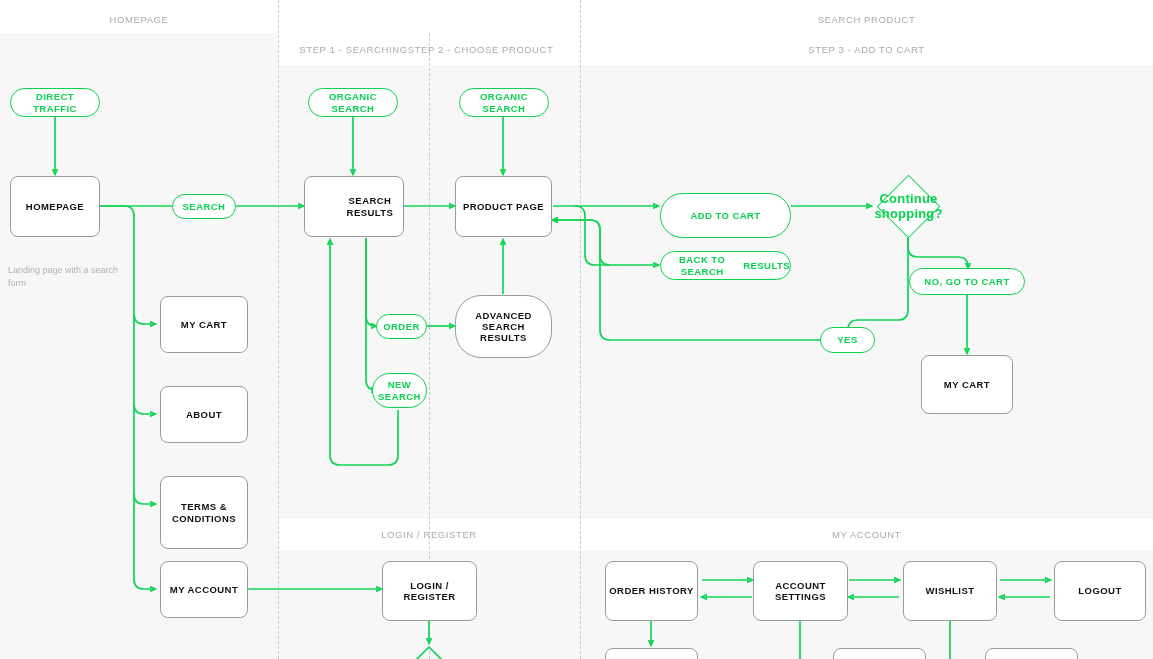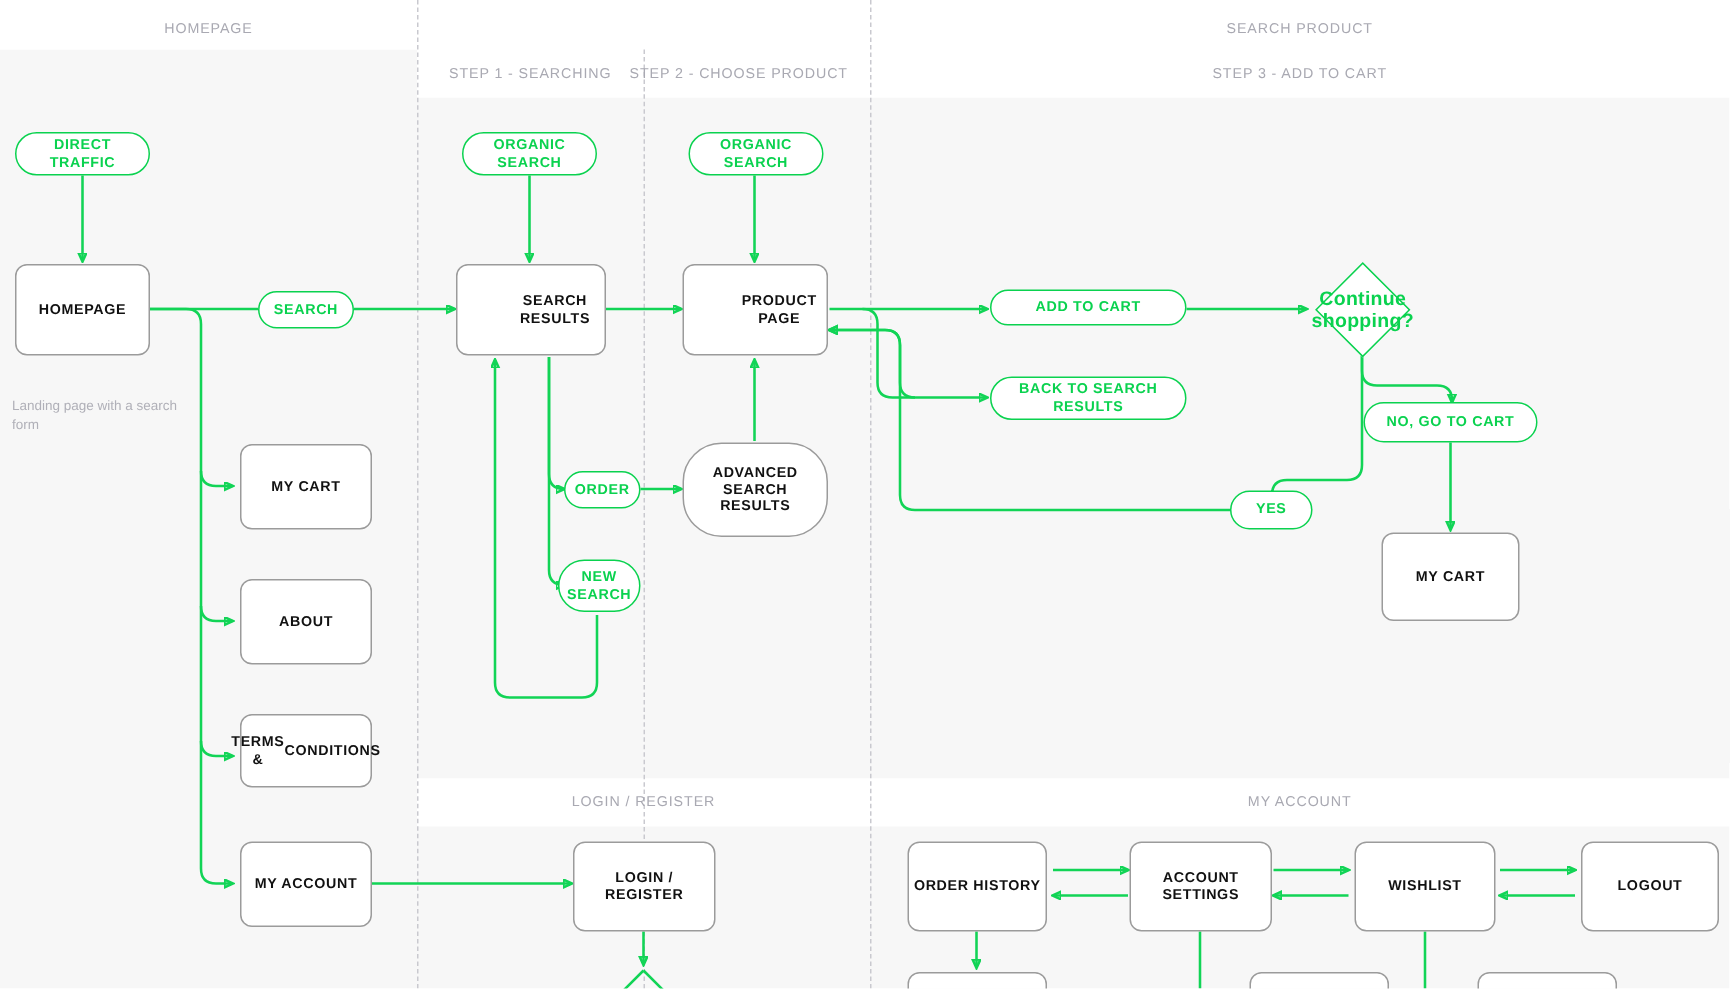--- a/index.html
+++ b/index.html
@@ -104,21 +104,21 @@
   <div class="band tint" style="left:580px;top:551px;width:573px;height:108px;"></div>
 
   <div class="vdiv" style="left:278px;top:0;height:659px;"></div>
   <div class="vdiv" style="left:429px;top:33px;height:626px;"></div>
   <div class="vdiv" style="left:580px;top:0;height:659px;"></div>
 
   <div class="lane-title" style="left:0;top:14px;width:278px;">HOMEPAGE</div>
   <div class="lane-title" style="left:580px;top:14px;width:573px;">SEARCH PRODUCT</div>
 
   <div class="lane-title" style="left:278px;top:44px;width:151px;">STEP 1 - SEARCHING</div>
-  <div class="lane-title" style="left:417px;top:44px;width:151px;">STEP 2 - CHOOSE PRODUCT</div>
+  <div class="lane-title" style="left:405px;top:44px;width:151px;">STEP 2 - CHOOSE PRODUCT</div>
   <div class="lane-title" style="left:580px;top:44px;width:573px;">STEP 3 - ADD TO CART</div>
 
   <div class="lane-title" style="left:278px;top:529px;width:302px;">LOGIN / REGISTER</div>
   <div class="lane-title" style="left:580px;top:529px;width:573px;">MY ACCOUNT</div>
 
   <svg class="links" viewBox="0 0 1153 659">
     <defs>
       <marker id="ah" markerWidth="7" markerHeight="7" refX="5.4" refY="3" orient="auto" markerUnits="userSpaceOnUse">
         <path d="M0,0.4 L5.8,3 L0,5.6 z" fill="#12d456" stroke="none"></path>
       </marker>
@@ -198,21 +198,21 @@
   <div class="node pill" style="left:172px;top:194px;width:64px;height:25px;">
     <span>SEARCH</span>
   </div>
 
   <div class="node rect" style="left:160px;top:296px;width:88px;height:57px;">
     <span>MY CART</span>
   </div>
   <div class="node rect" style="left:160px;top:386px;width:88px;height:57px;">
     <span>ABOUT</span>
   </div>
-  <div class="node rect" style="left:160px;top:476px;width:88px;height:49px;flex-direction:row;">
+  <div class="node rect" style="left:160px;top:476px;width:88px;height:73px;flex-direction:column;">
     <span>TERMS &amp;</span>
     <span>CONDITIONS</span>
   </div>
   <div class="node rect" style="left:160px;top:561px;width:88px;height:57px;">
     <span>MY ACCOUNT</span>
   </div>
 
   <div class="node pill" style="left:308px;top:88px;width:90px;height:29px;flex-direction:column;">
     <span>ORGANIC</span>
     <span>SEARCH</span>
@@ -229,34 +229,34 @@
   <div class="node pill" style="left:372px;top:373px;width:55px;height:35px;flex-direction:column;">
     <span>NEW</span>
     <span>SEARCH</span>
   </div>
 
   <div class="node pill" style="left:459px;top:88px;width:90px;height:29px;flex-direction:column;">
     <span>ORGANIC</span>
     <span>SEARCH</span>
   </div>
 
-  <div class="node rect" style="left:455px;top:176px;width:97px;height:61px;padding-left:32px;">
+  <div class="node rect" style="left:455px;top:176px;width:97px;height:61px;">
     <span>PRODUCT PAGE</span>
   </div>
 
   <div class="node rect" style="left:455px;top:295px;width:97px;height:63px;flex-direction:column;border-radius:26px;">
     <span>ADVANCED SEARCH</span>
     <span>RESULTS</span>
   </div>
 
-  <div class="node pill" style="left:660px;top:193px;width:131px;height:24px;">
+  <div class="node pill" style="left:660px;top:193px;width:131px;height:45px;">
     <span>ADD TO CART</span>
   </div>
 
-  <div class="node pill" style="left:660px;top:251px;width:131px;height:29px;flex-direction:column;">
+  <div class="node pill" style="left:660px;top:251px;width:131px;height:29px;flex-direction:row;">
     <span>BACK TO SEARCH</span>
     <span>RESULTS</span>
   </div>
 
   <div class="diamond-wrap" style="left:886px;top:184px;width:45px;height:45px;">
     <div class="diamond"></div>
     <div class="diamond-label">
       <div>
         <span>Continue</span><br>
         <span>shopping?</span>

